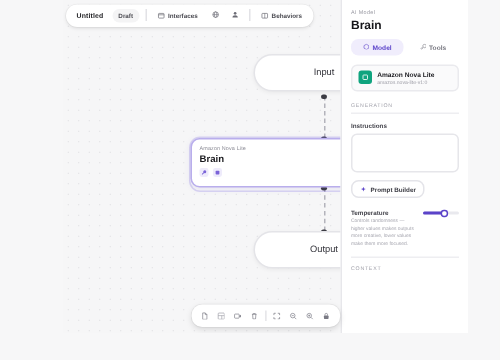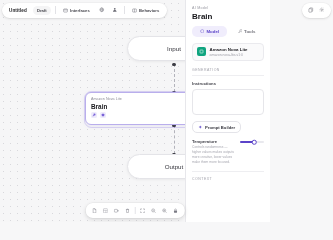--- a/index.html
+++ b/index.html
@@ -2,21 +2,21 @@
 <html><head>
 <meta charset="utf-8">
 <style>
   * { box-sizing: border-box; margin: 0; padding: 0; }
   html, body {
     width: 333px; height: 222px;
     overflow: hidden;
     font-family: "Liberation Sans", sans-serif;
     background: #f7f7f8;
   }
-  #app { position: relative; width: 270px; height: 222px; }
+  #app { position: relative; width: 270px; height: 222px; margin-left: 42px; }
 
   
   #canvas {
     position: absolute; left: 0; top: 0; width: 248px; height: 222px;
     background-color: #f6f6f7;
     background-image: radial-gradient(#d8d8dc 0.55px, transparent 0.55px);
     background-size: 7px 7px;
   }
 
   

